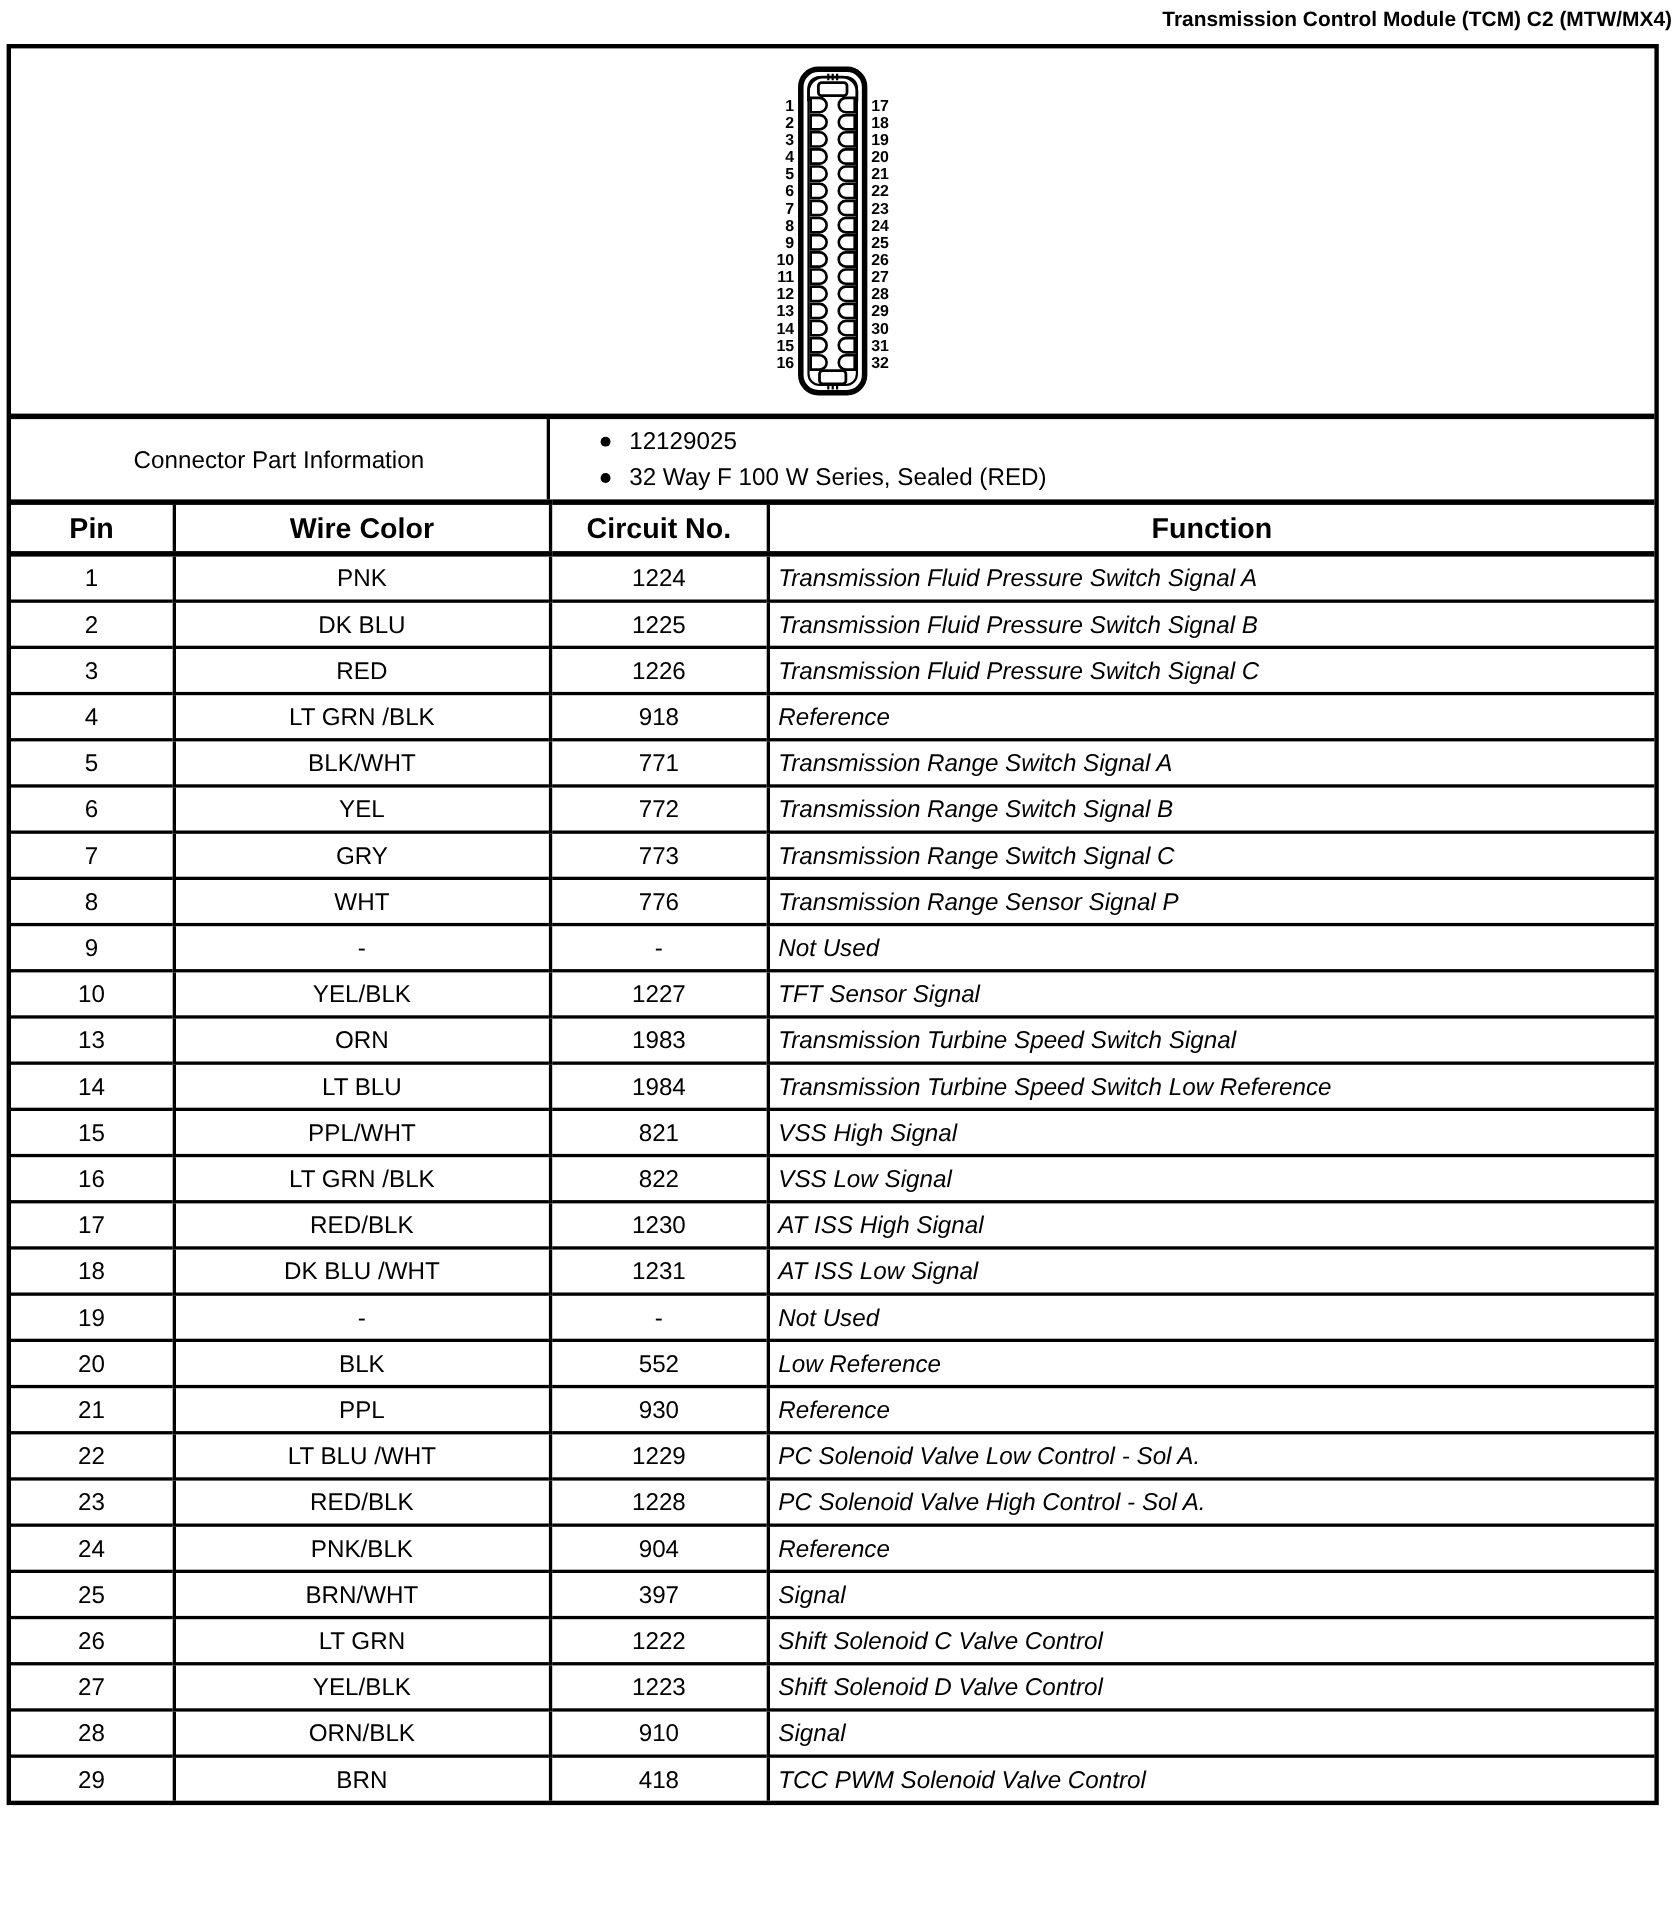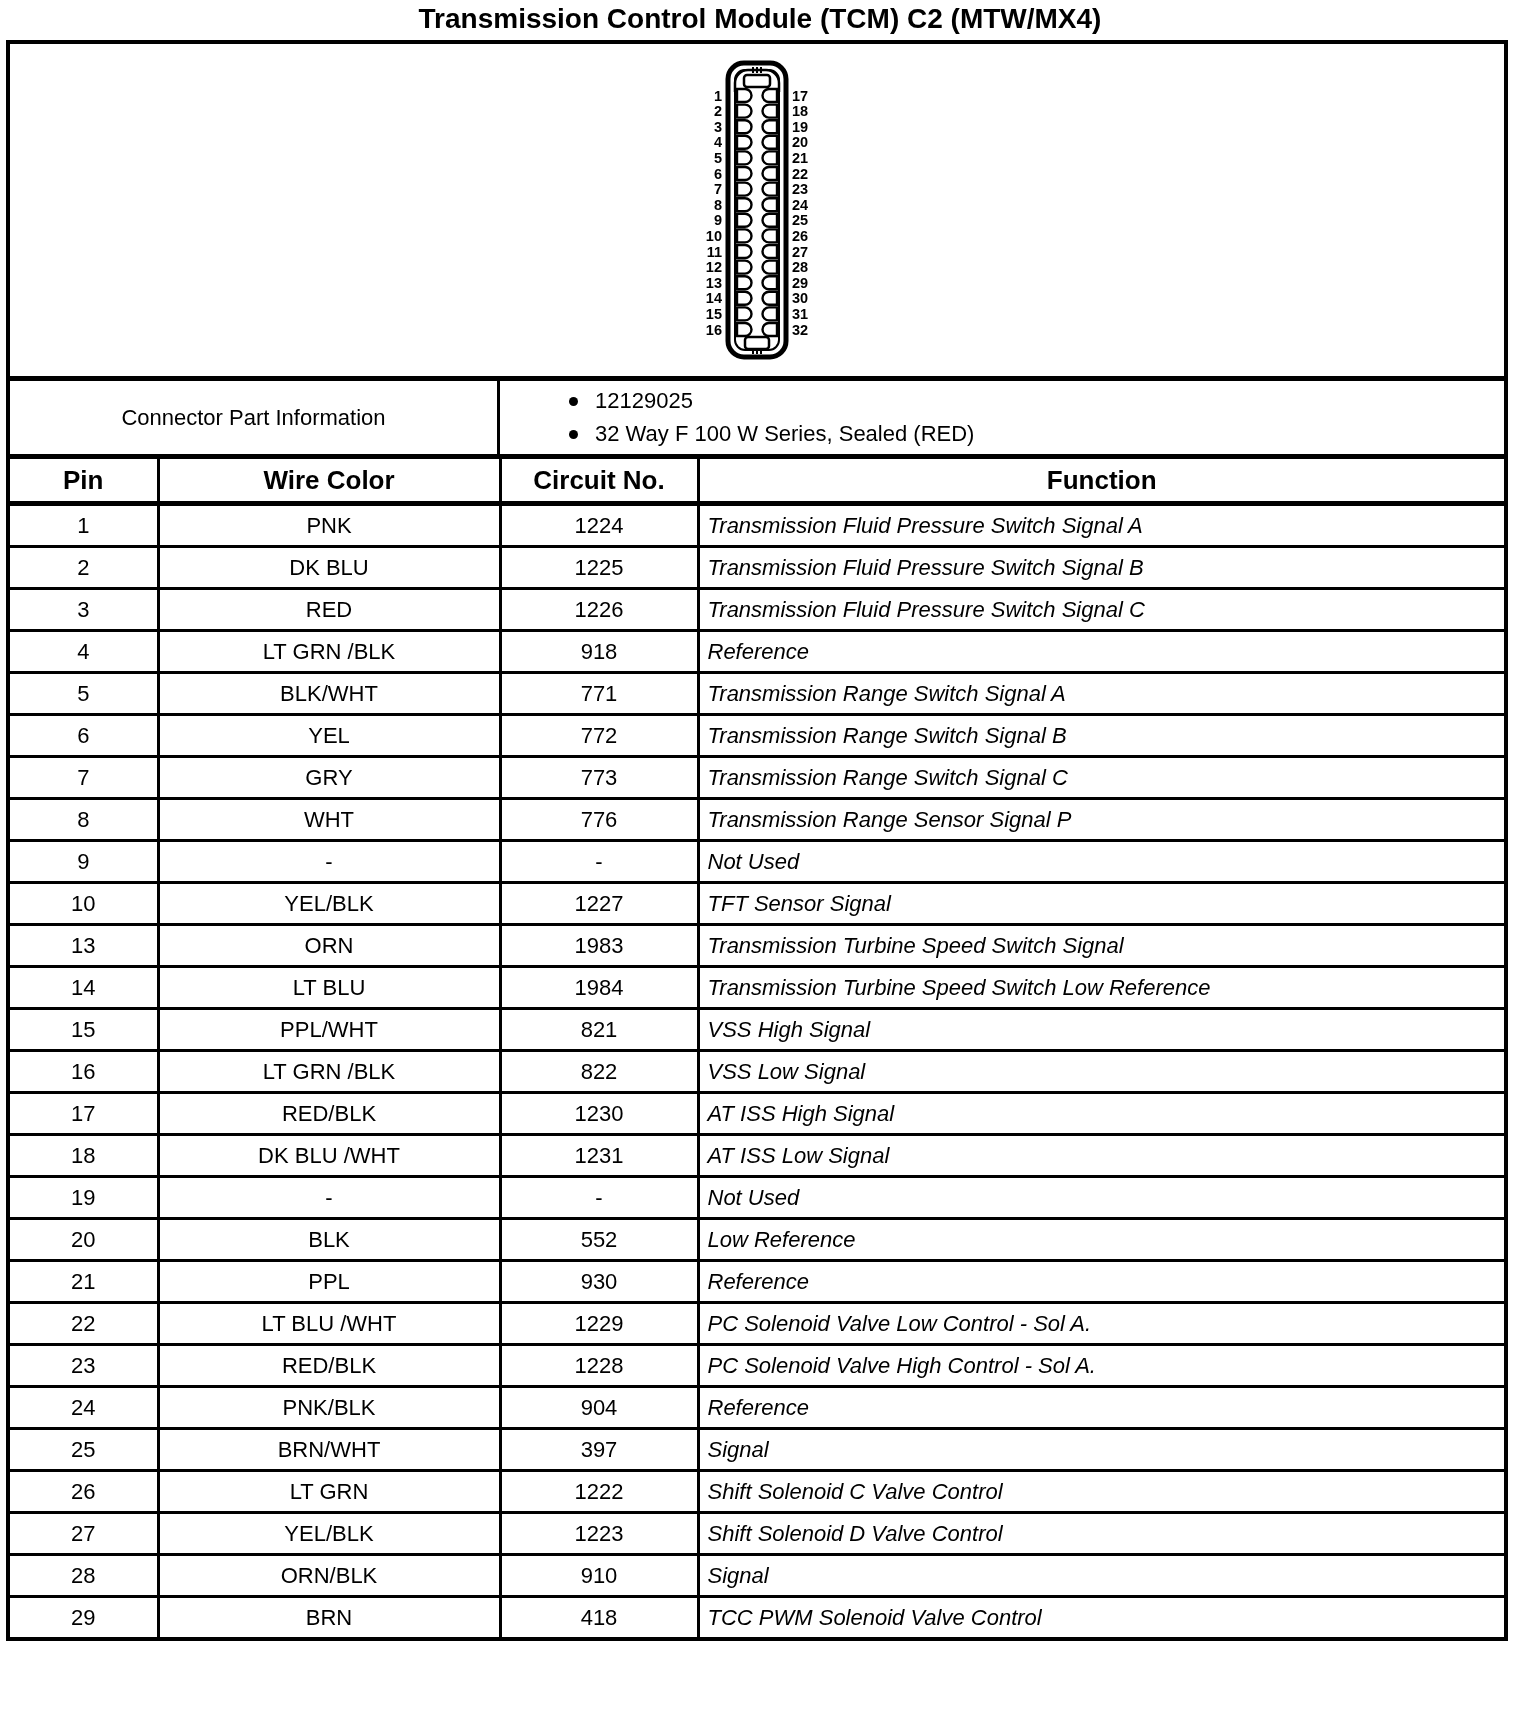--- a/index.html
+++ b/index.html
@@ -3,23 +3,23 @@
 <meta charset="utf-8">
 <style>
   html,body{margin:0;padding:0;background:#ffffff;}
   body{
     width:1520px;height:1732px;
     font-family:"Liberation Sans", sans-serif;
     color:#000;
     -webkit-font-smoothing:none;
   }
   .title{
-    text-align:center;
+    text-align:right;
     font-weight:bold;
-    font-size:28px;
+    font-size:19px;
     line-height:28px;
     padding:5px 0 7px 0;
   }
   .frame{
     margin:0 12px 0 6px;
     border:4px solid #000;
     background:#fff;
   }
   .diagram-section{
     height:332px;
@@ -40,21 +40,20 @@
     justify-content:center;
     font-weight:normal;
     font-size:22px;
   }
   .partinfo-bullets{
     display:flex;
     flex-direction:column;
     justify-content:center;
     gap:9px;
     padding-left:46px;
-    margin-left:23px;
   }
   .bullet-item{
     display:flex;
     align-items:center;
     font-size:22px;
     line-height:24px;
   }
   .dot{
     width:9px;height:9px;border-radius:50%;
     background:#000;

